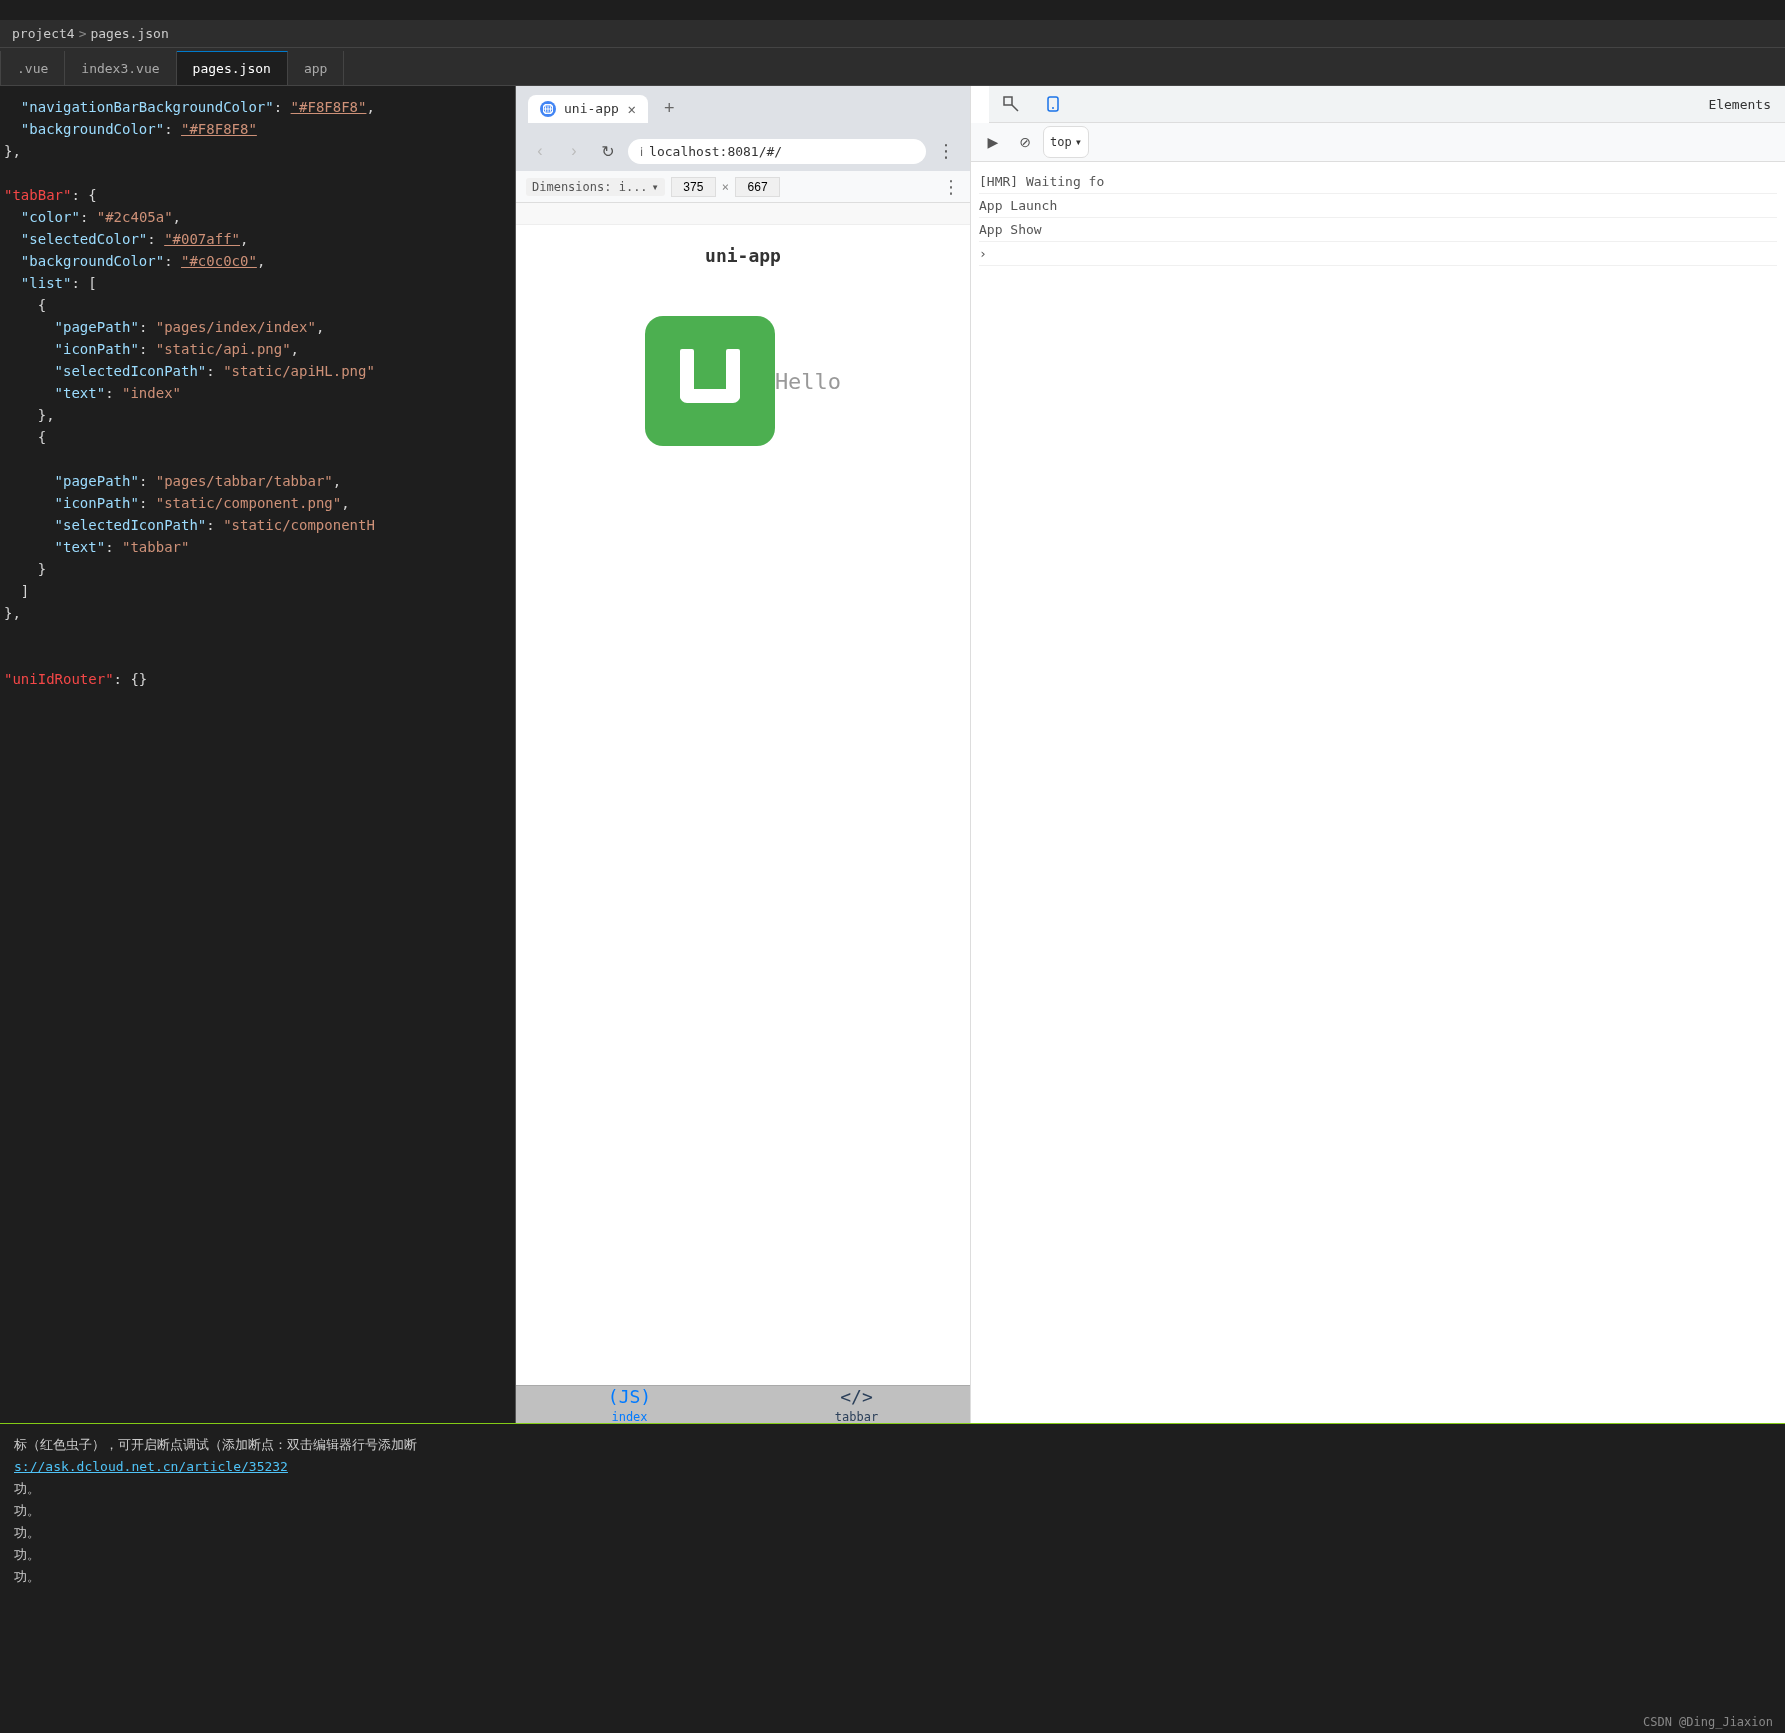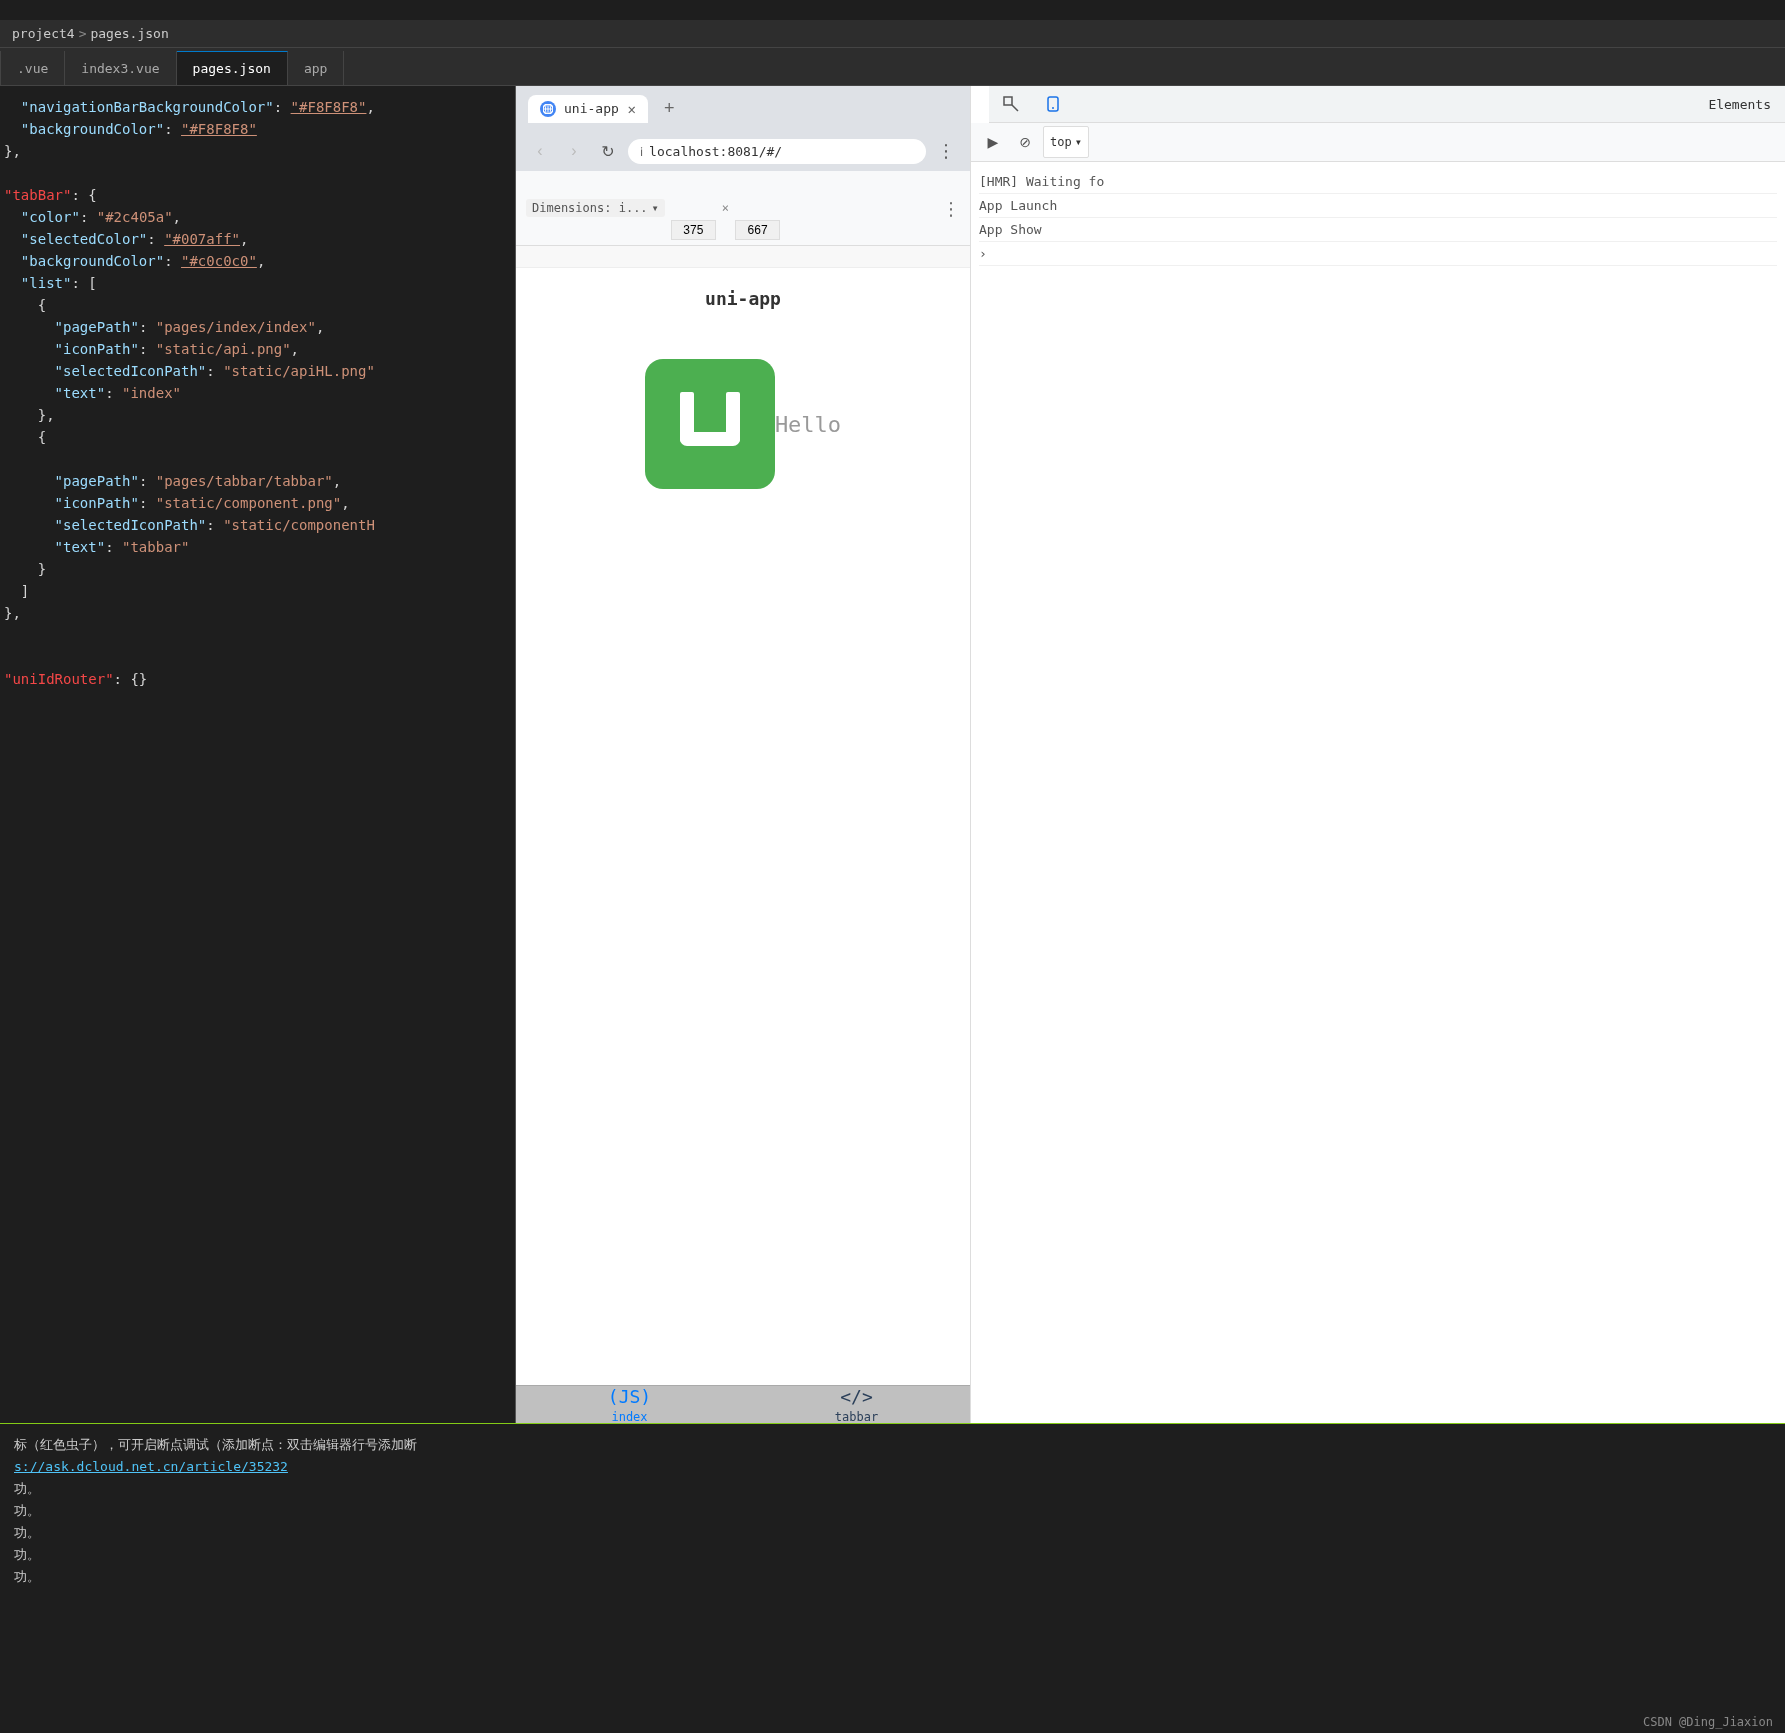--- a/index.html
+++ b/index.html
@@ -230,21 +230,20 @@
       cursor: pointer;
     }
 
     .dim-input {
       width: 45px;
       text-align: center;
       background: #f0f0f0;
       border: 1px solid #ddd;
       padding: 2px 4px;
       font-size: 12px;
-      margin-top: 44px;
     }
 
     .dim-x { color: #888; }
 
     .dim-dots {
       margin-left: auto;
       font-size: 18px;
       color: #666;
       cursor: pointer;
     }
@@ -373,21 +372,21 @@
 
     .top-dropdown {
       display: flex;
       align-items: center;
       gap: 3px;
       padding: 8px 6px;
       font-size: 12px;
       color: #333;
       cursor: pointer;
       border: 1px solid #ddd;
-      border-radius: 2px;
+      border-radius: 7px;
       background: #fff;
     }
 
     .console-content {
       flex: 1;
       padding: 8px;
       font-size: 13px;
       font-family: 'Consolas', monospace;
       background: #fff;
       overflow-y: auto;

